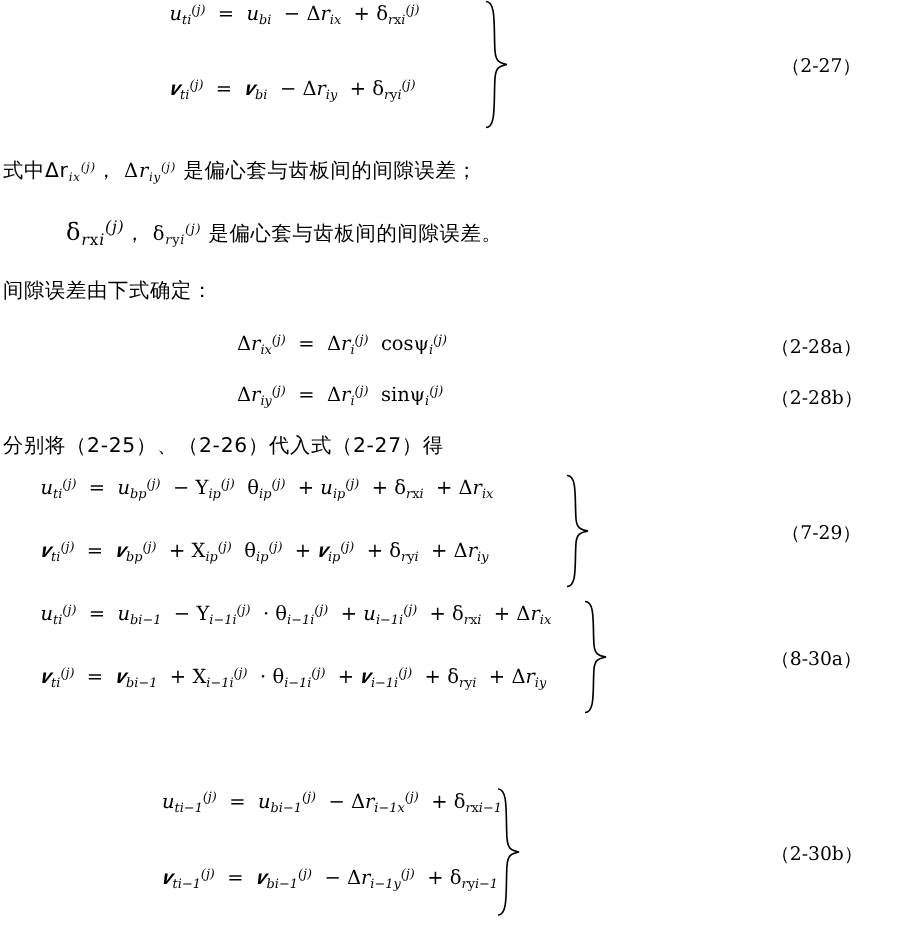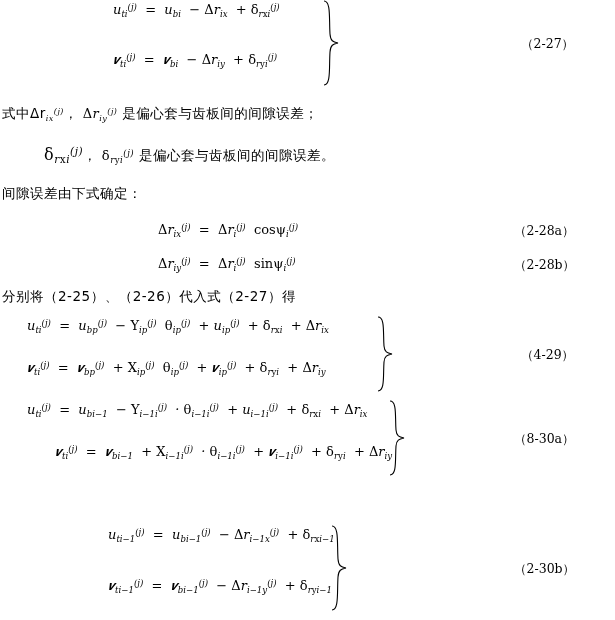--- a/index.html
+++ b/index.html
@@ -141,34 +141,34 @@
     &nbsp;+&nbsp;<span class="up">δ</span><sub>r<span class="up">y</span><span class="mi">i</span></sub>
     &nbsp;+&nbsp;<span class="up">Δ</span><span class="mi">r</span><sub><span class="mi">i</span>y</sub>
   </div>
 
   <div class="brace" style="left:376px; top:316px;">
     <svg width="20" height="76" viewBox="0 0 20 76">
       <path d="M2,1 C9,1 7,16 8,30 C8.5,36 11,37 16,38 C11,39 8.5,40 8,46 C7,60 9,75 2,75" fill="none" stroke="#000" stroke-width="1.1"></path>
     </svg>
   </div>
 
-  <div class="abs tag" style="left:521px; top:347px;">（4-29）</div>
+  <div class="abs tag" style="left:521px; top:347px;">（7-29）</div>
 
   <div class="abs eq" style="left:27px; top:402px;">
     <span class="script">u</span><sub>t<span class="mi">i</span></sub><sup>(j)</sup>
     &nbsp;=&nbsp;
     <span class="script">u</span><sub>b<span class="mi">i</span>−1</sub>
     &nbsp;−&nbsp;<span class="up">Y</span><sub><span class="mi">i</span>−1<span class="mi">i</span></sub><sup>(j)</sup>
     &nbsp;·&nbsp;<span class="up">θ</span><sub><span class="mi">i</span>−1<span class="mi">i</span></sub><sup>(j)</sup>
     &nbsp;+&nbsp;<span class="script">u</span><sub><span class="mi">i</span>−1<span class="mi">i</span></sub><sup>(j)</sup>
     &nbsp;+&nbsp;<span class="up">δ</span><sub>r<span class="up">x</span><span class="mi">i</span></sub>
     &nbsp;+&nbsp;<span class="up">Δ</span><span class="mi">r</span><sub><span class="mi">i</span>x</sub>
   </div>
 
-  <div class="abs eq" style="left:27px; top:444px;margin-left:28px;">
+  <div class="abs eq" style="left:27px; top:444px;">
     <span class="script">𝒗</span><sub>t<span class="mi">i</span></sub><sup>(j)</sup>
     &nbsp;=&nbsp;
     <span class="script">𝒗</span><sub>b<span class="mi">i</span>−1</sub>
     &nbsp;+&nbsp;<span class="up">X</span><sub><span class="mi">i</span>−1<span class="mi">i</span></sub><sup>(j)</sup>
     &nbsp;·&nbsp;<span class="up">θ</span><sub><span class="mi">i</span>−1<span class="mi">i</span></sub><sup>(j)</sup>
     &nbsp;+&nbsp;<span class="script">𝒗</span><sub><span class="mi">i</span>−1<span class="mi">i</span></sub><sup>(j)</sup>
     &nbsp;+&nbsp;<span class="up">δ</span><sub>r<span class="up">y</span><span class="mi">i</span></sub>
     &nbsp;+&nbsp;<span class="up">Δ</span><span class="mi">r</span><sub><span class="mi">i</span>y</sub>
   </div>
 

